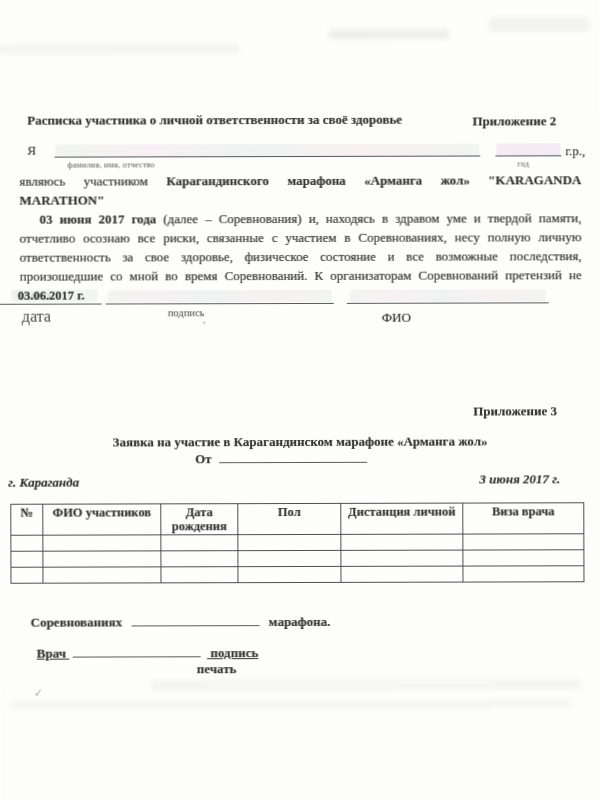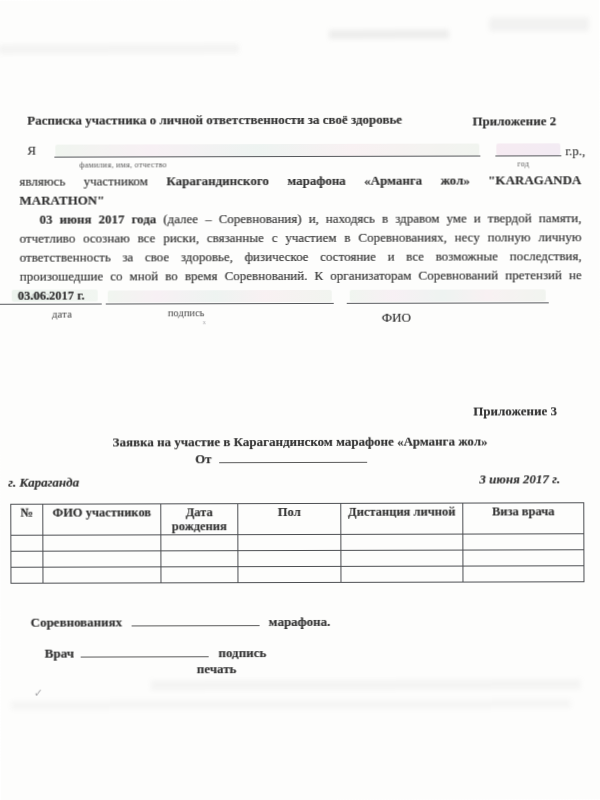--- a/index.html
+++ b/index.html
@@ -44,38 +44,38 @@
   <div class="mark" style="left:33px;top:686px;font-size:11px;">✓</div>
 
   <div class="abs txt b" style="right:43px;top:82px;margin-top:30px;">Приложение 2</div>
 
   <div class="abs txt b" style="left:28px;top:110px;">Расписка участника о личной ответственности за своё здоровье</div>
 
   <div class="abs" style="left:0;top:136px;width:600px;height:34px;">
     <span class="abs txt" style="left:28px;top:4px;">Я</span>
     <div class="hl hl-mix" style="left:56px;top:8px;width:424px;"></div>
     <div class="field-line" style="left:55px;top:8px;width:426px;height:12px;"></div>
-    <span class="abs small-cap" style="left:80px;top:24px;">фамилия, имя, отчество</span>
+    <span class="abs small-cap" style="left:68px;top:24px;">фамилия, имя, отчество</span>
     <div class="hl hl-pink" style="left:497px;top:8px;width:64px;"></div>
     <div class="field-line" style="left:496px;top:8px;width:66px;height:12px;"></div>
     <span class="abs small-cap" style="left:518px;top:24px;">год</span>
     <span class="abs txt" style="left:566px;top:6px;">г.р.,</span>
   </div>
 
   <div class="abs txt" style="left:20px;top:171px;width:562px;">
     <div class="justify-last"><span>являюсь участником</span> <span class="b">Карагандинского марафона «Арманга жол»</span> <span class="b">"KARAGANDA</span></div>
     <div class="b">MARATHON"</div>
     <div class="para indent"><span class="b">03 июня 2017 года</span> <span>(далее – Соревнования) и, находясь в здравом уме и твердой памяти, отчетливо осознаю все риски, связанные с участием в Соревнованиях, несу полную личную ответственность за свое здоровье, физическое состояние и все возможные последствия, произошедшие со мной во время Соревнований. К организаторам Соревнований претензий не имею.</span></div>
   </div>
 
   <div class="abs" style="left:0;top:283px;width:600px;height:40px;">
     <div class="hl hl-green" style="left:12px;top:6px;width:86px;"></div>
     <span class="abs txt b" style="left:18px;top:3px;font-size:12.5px;">03.06.2017 г.</span>
     <div class="field-line" style="left:0px;top:6px;width:102px;height:14px;"></div>
-    <span class="abs" style="left:22px;top:24px;font-size:11px;color:#444;margin-left:30px;">дата</span>
+    <span class="abs" style="left:22px;top:24px;font-size:16px;color:#444;">дата</span>
 
     <div class="hl hl-mix" style="left:108px;top:7px;width:224px;"></div>
     <div class="field-line" style="left:106px;top:6px;width:228px;height:14px;"></div>
     <span class="abs" style="left:168px;top:24px;font-size:10.5px;color:#444;">подпись</span>
 
     <div class="hl hl-mix" style="left:350px;top:7px;width:196px;"></div>
     <div class="field-line" style="left:347px;top:6px;width:202px;height:14px;"></div>
     <span class="abs txt" style="left:382px;top:25px;font-size:13px;">ФИО</span>
   </div>
 
@@ -136,20 +136,20 @@
     </tbody>
       </table>
   </div>
 
   <div class="abs txt b" style="left:30px;top:612px;">
     <span>Соревнованиях</span>
     <span class="uline" style="width:128px;height:13px;margin:0 6px 0 6px;"></span>
     <span>марафона.</span>
   </div>
 
-  <div class="abs txt b" style="left:44px;top:643px;">
+  <div class="abs txt b" style="left:36px;top:643px;text-decoration:underline;">
     <span>Врач</span>
     <span class="uline" style="width:128px;height:13px;margin:0 6px 0 4px;"></span>
     <span>подпись</span>
   </div>
   <div class="abs txt b" style="left:196px;top:659px;">печать</div>
 
 </div>
 
 </body></html>

